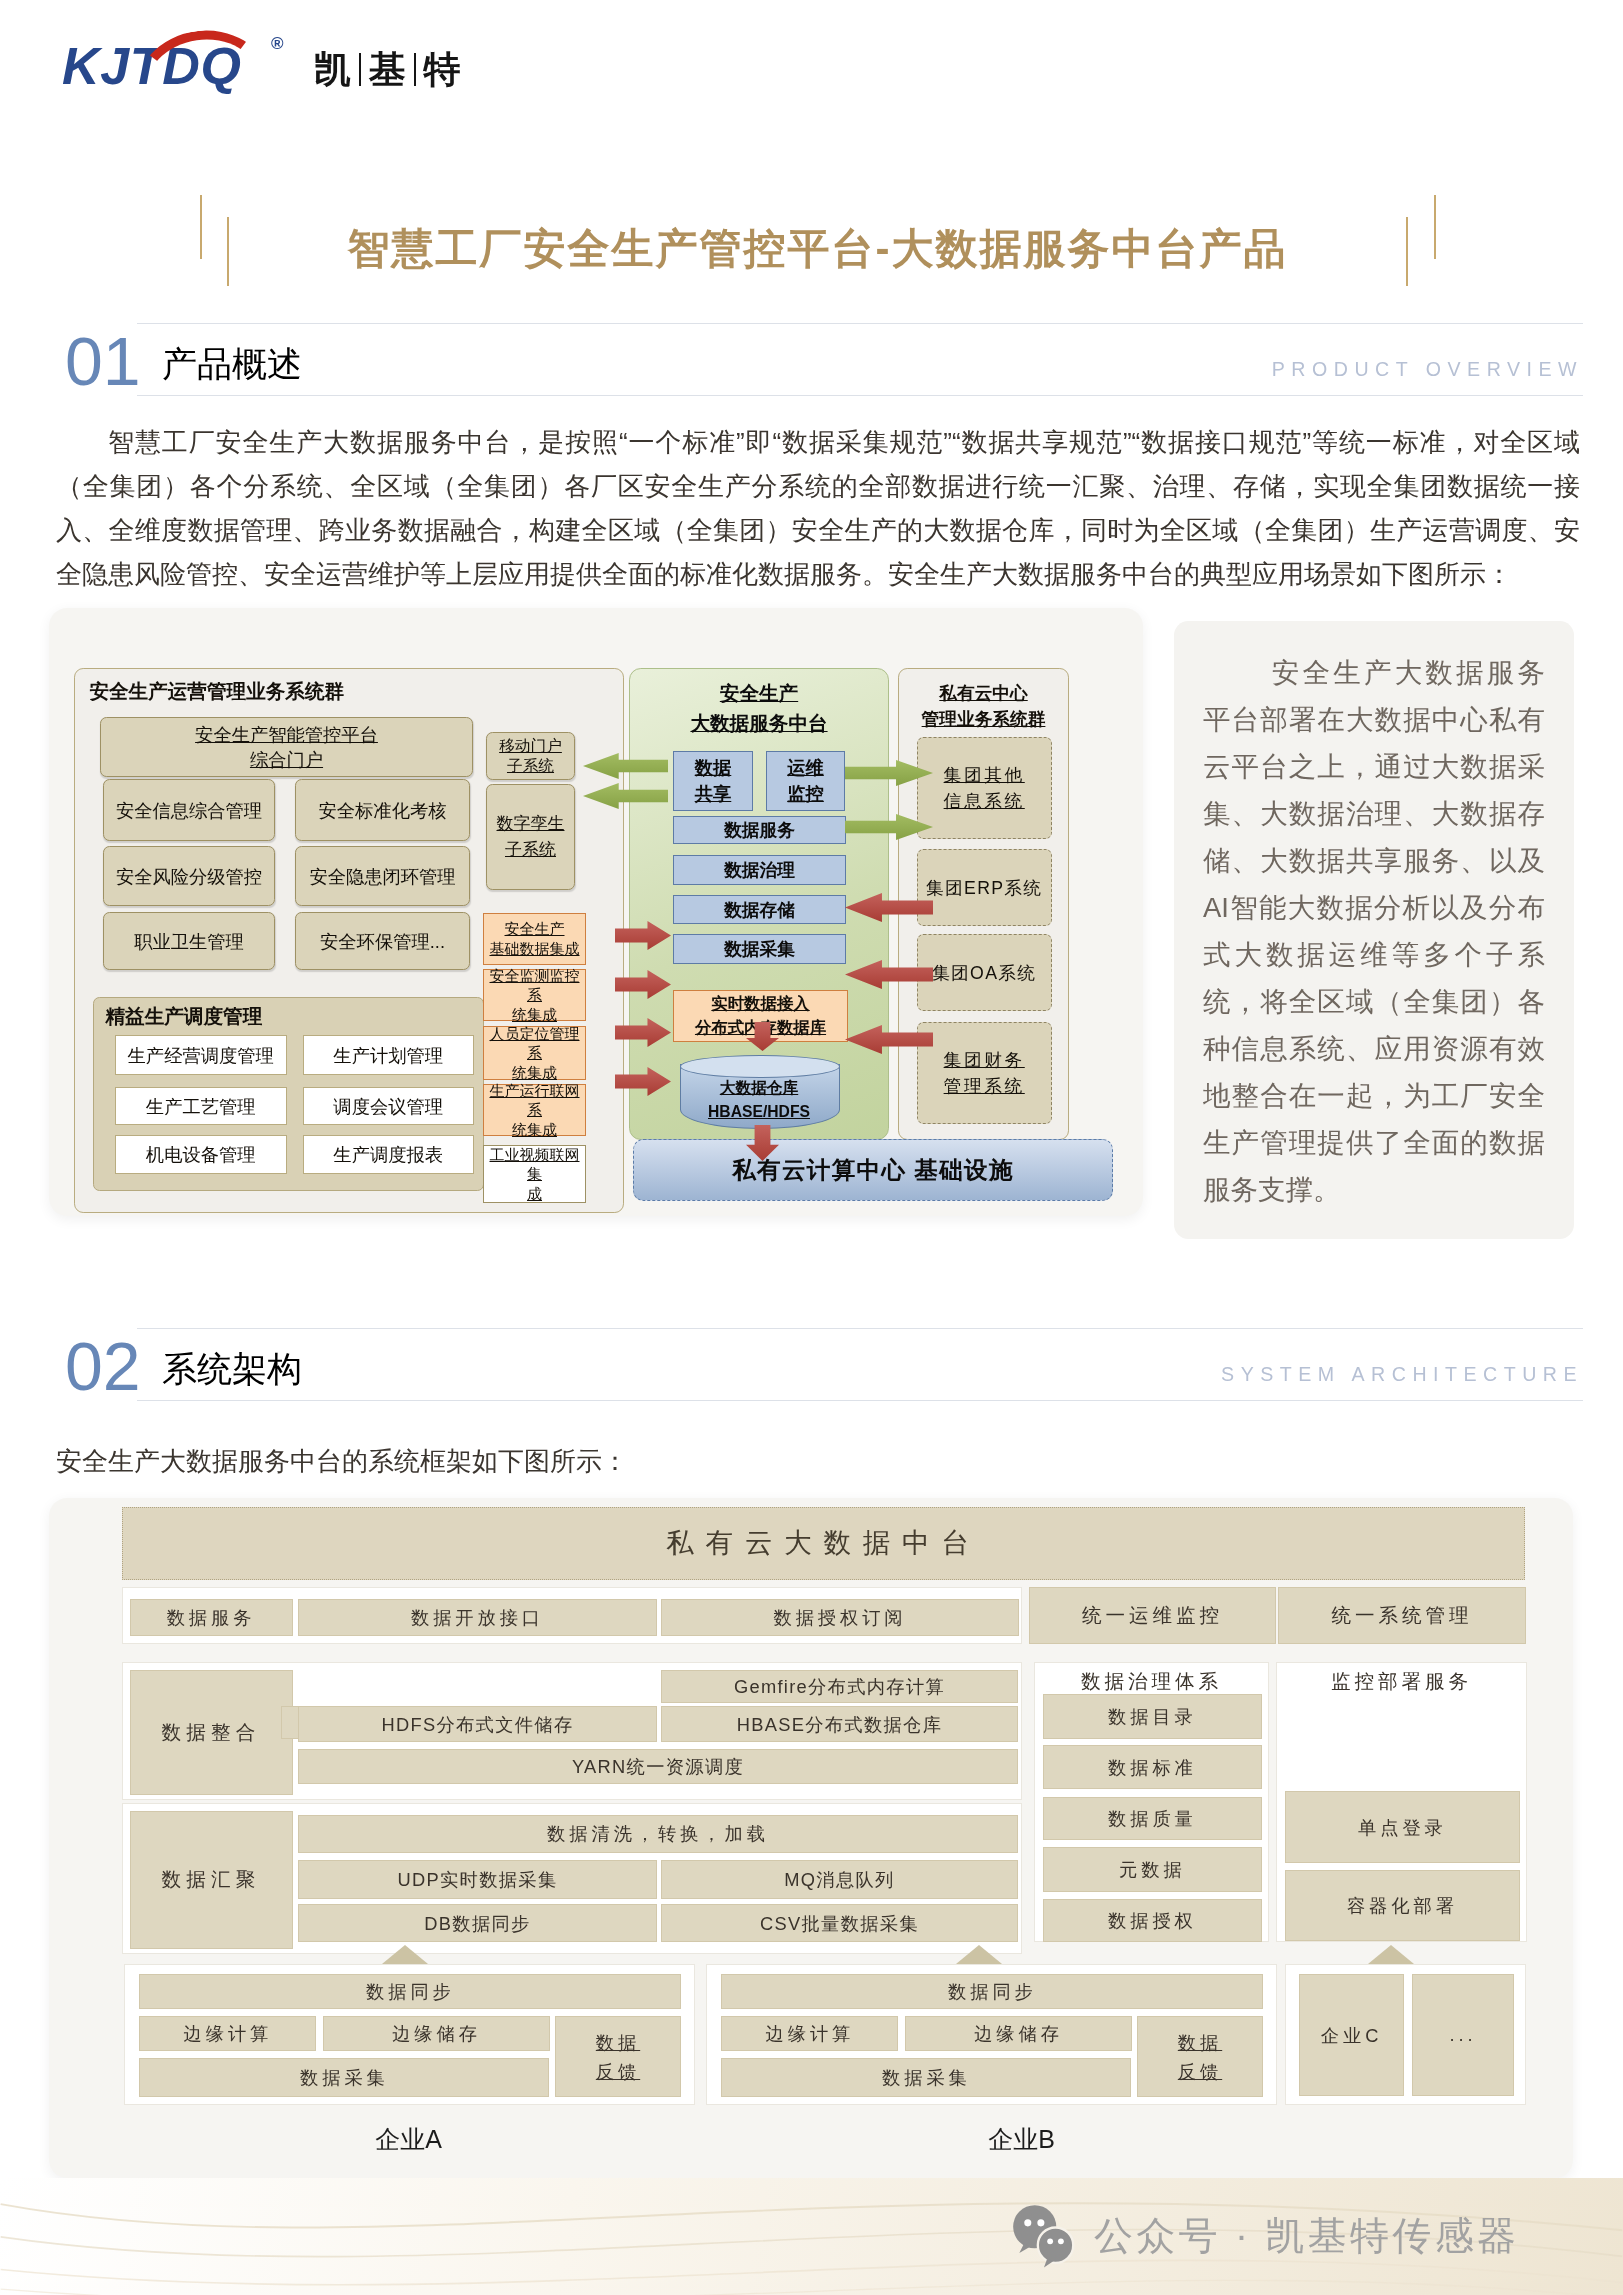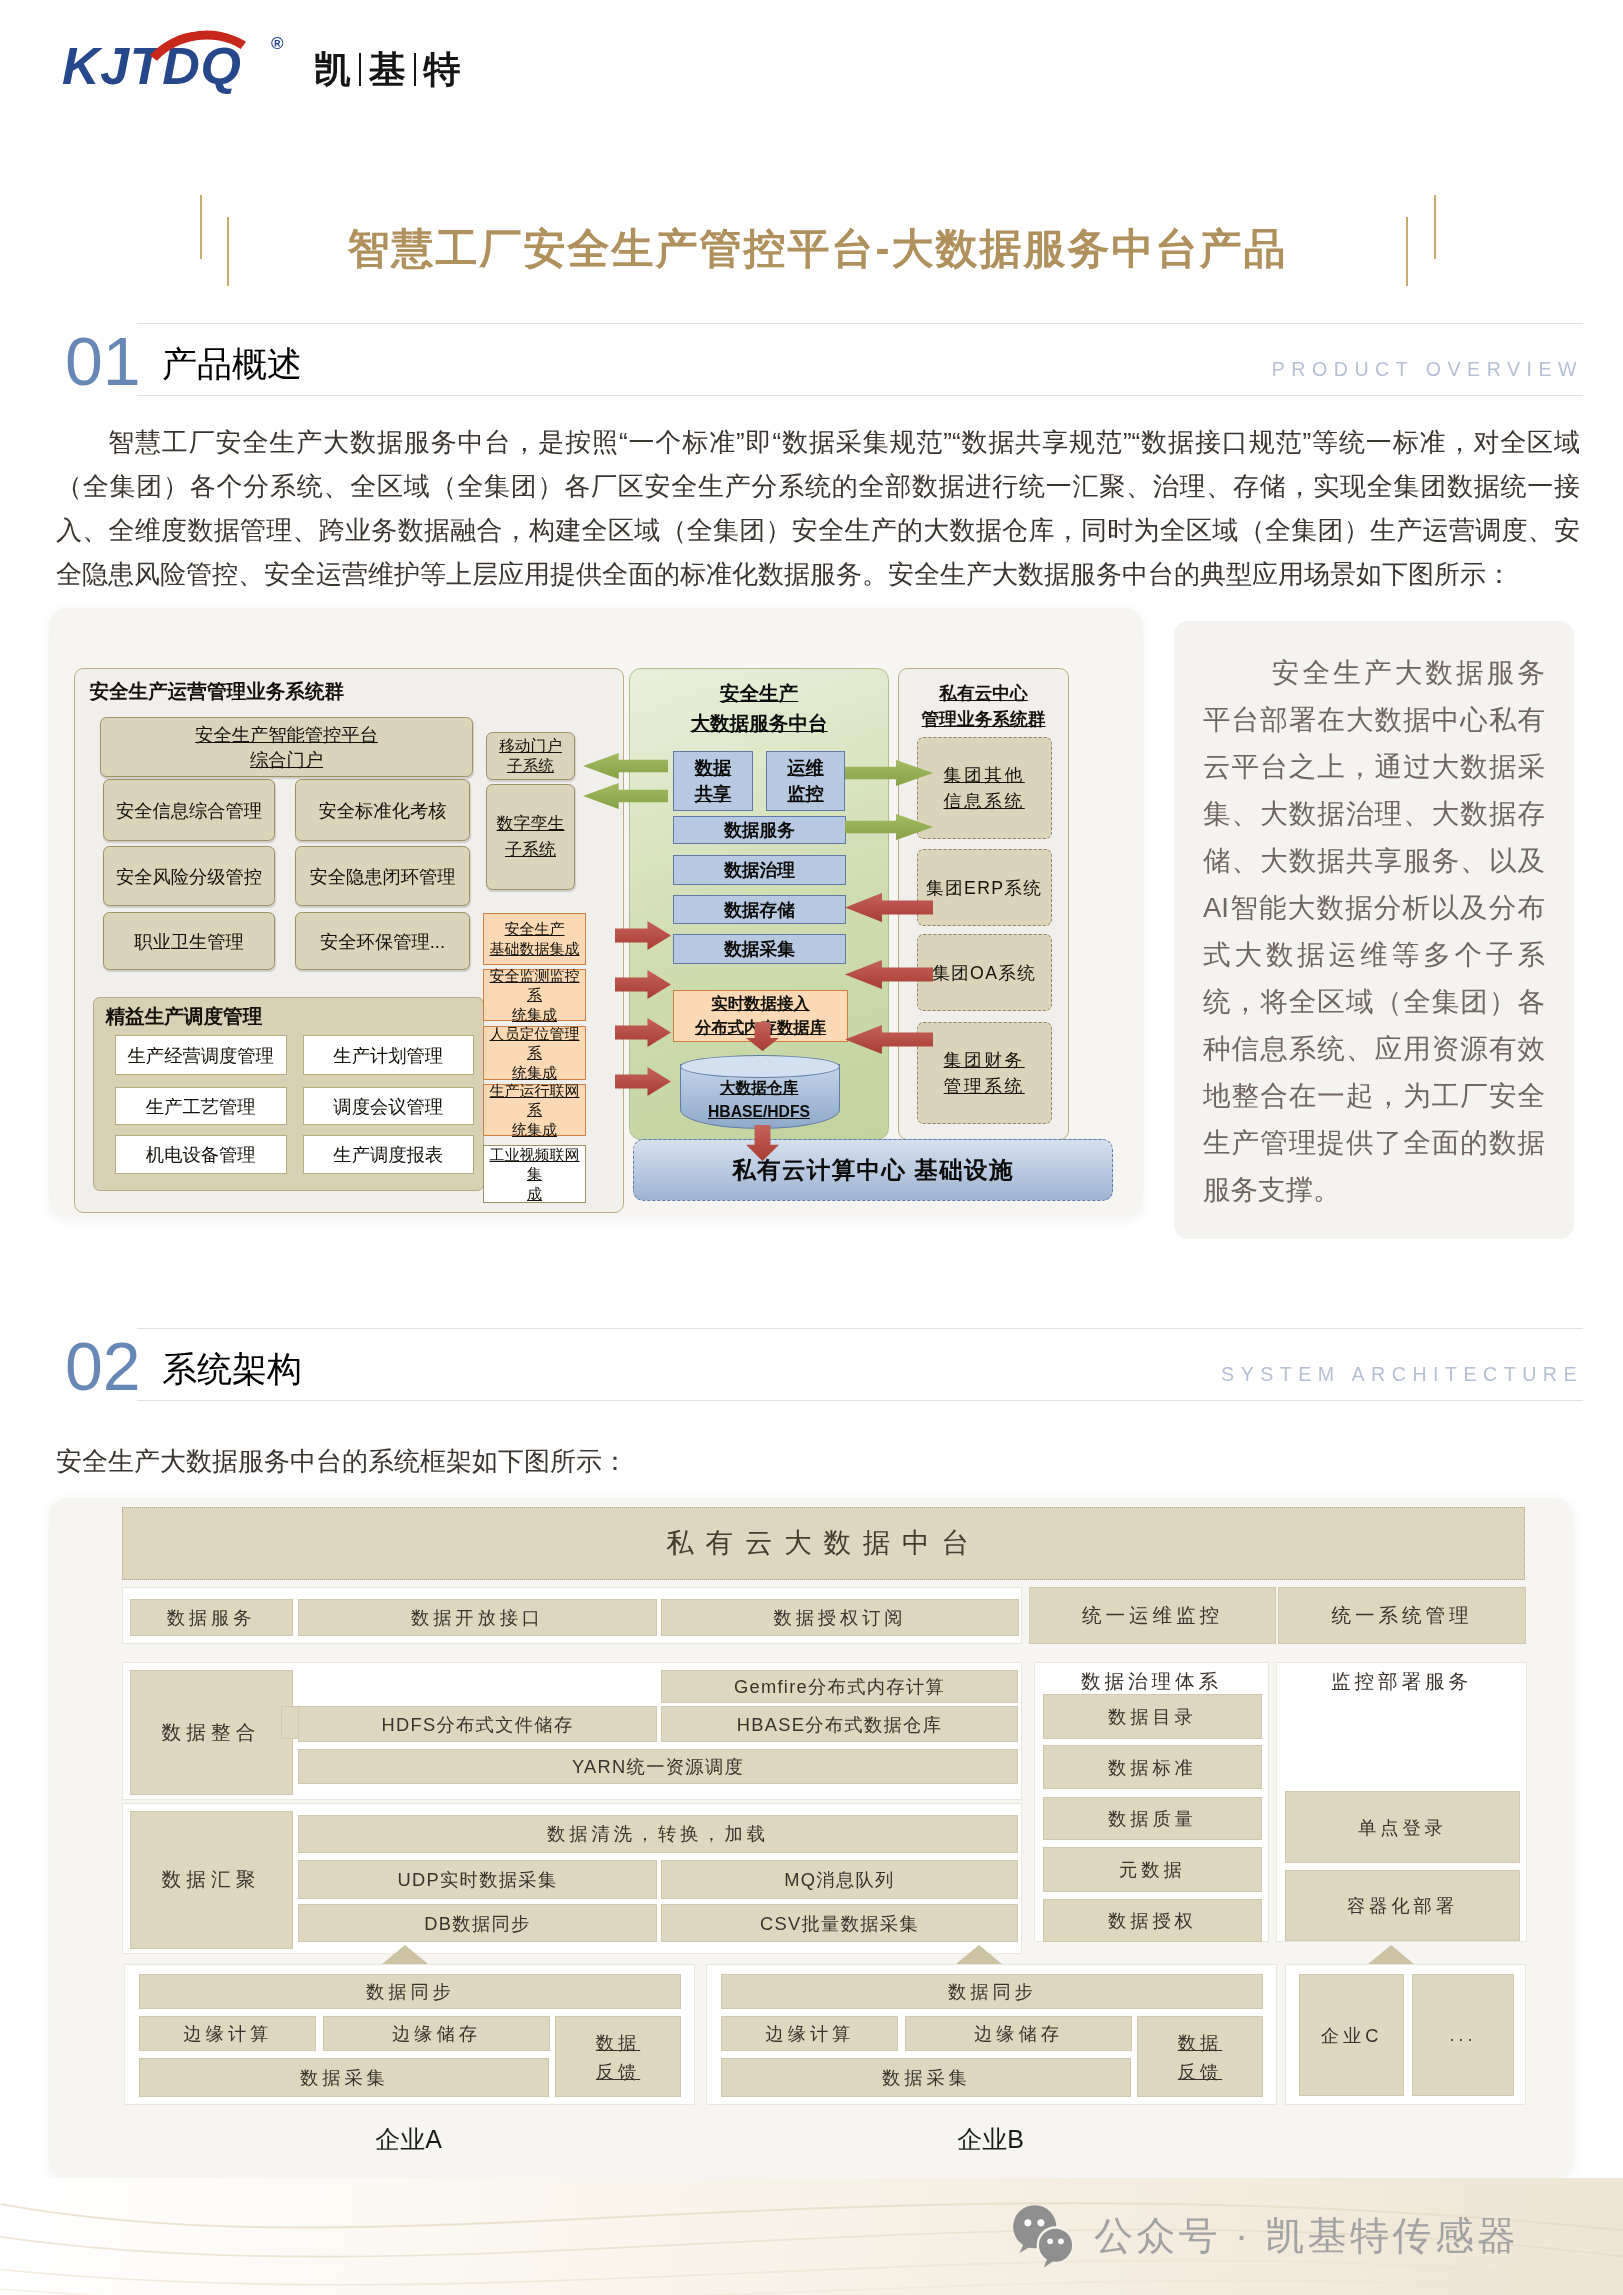--- a/index.html
+++ b/index.html
@@ -262,21 +262,21 @@
 反馈</div>
     <div class="abs d2tan fc" style="left:14.4px;top:93px;width:408px;height:37px;">数据采集</div>
   </div>
 
   <div class="abs d2panel" style="left:1236px;top:466px;width:239px;height:139px;">
     <div class="abs d2tan fc" style="left:13px;top:9.2px;width:103px;height:120px;">企业C</div>
     <div class="abs d2tan fc" style="left:126px;top:9.2px;width:100px;height:120px;">...</div>
   </div>
 
   <div class="abs ent-label" style="left:75px;top:625px;width:569px;">企业A</div>
-  <div class="abs ent-label" style="left:657px;top:625px;width:569px;">企业B</div>
+  <div class="abs ent-label" style="left:688px;top:625px;width:569px;">企业B</div>
 </div>
 
 <div class="abs footer" style="left:0;top:2178px;width:1623px;height:117px;">
   <svg width="1623" height="117" viewBox="0 0 2481 179" style="position:absolute;left:0;top:0;" xmlns="http://www.w3.org/2000/svg">
     <path d="M0,40 C600,150 1300,-40 2481,80" fill="none" stroke="#e6dcc6" stroke-width="3" opacity="0.8"></path>
     <path d="M0,90 C700,190 1500,0 2481,120" fill="none" stroke="#e6dcc6" stroke-width="2.5" opacity="0.7"></path>
     <path d="M0,140 C800,220 1600,60 2481,160" fill="none" stroke="#ece3d0" stroke-width="2.5" opacity="0.7"></path>
     <path d="M0,170 C900,240 1700,100 2481,185" fill="none" stroke="#ece3d0" stroke-width="2" opacity="0.6"></path>
   </svg>
   <svg width="77" height="77" viewBox="0 0 100 100" style="position:absolute;left:1007px;top:21px;" xmlns="http://www.w3.org/2000/svg">

